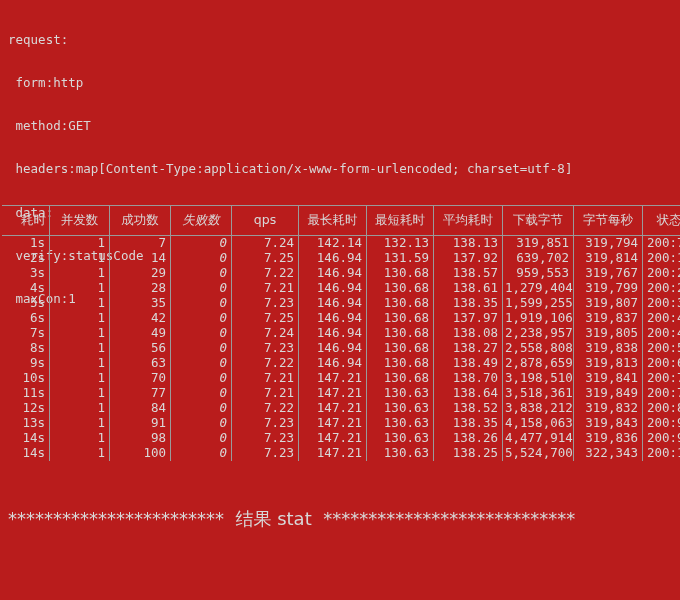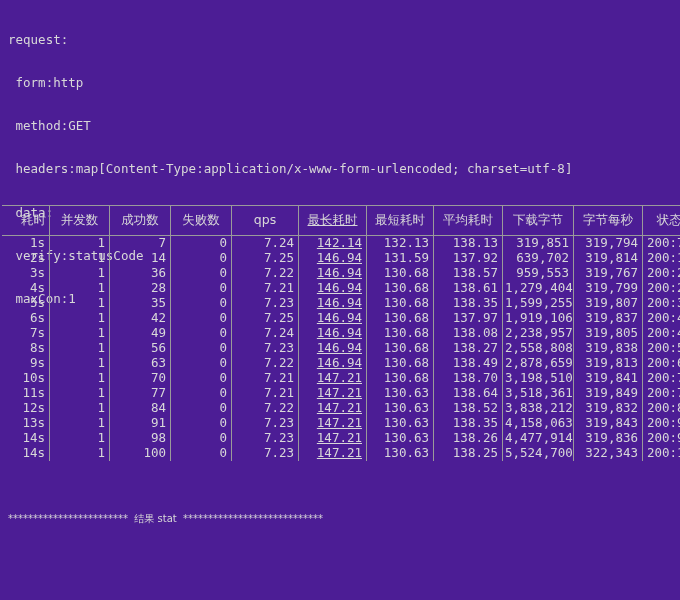--- a/index.html
+++ b/index.html
@@ -14,21 +14,21 @@
     font-family: "DejaVu Sans Mono", "Liberation Mono", monospace;
     color: #d8d8d8;
     font-size: 12.5px;
     line-height: 14.4px;
     -webkit-font-smoothing: none;
   }
   .terminal {
     width: 680px;
     height: 600px;
     position: relative;
-    background: #4c1d95;
+    background: #b91c1c;
     box-sizing: border-box;
   }
 
   
   .req-block {
     position: absolute;
     top: 4px;
     left: 8px;
     white-space: pre;
   }
@@ -84,43 +84,43 @@
   }
   .stat-table td.c-status {
     text-align: left;
     padding-left: 4px;
   }
 
   
   .w-0 { width: 41px; }
   .w-1 { width: 53px; }
   .w-2 { width: 54px; }
-  .w-3 { width: 54px; }
+  .w-3 { width: 54px; font-style: italic; }
   .w-4 { width: 60px; }
-  .w-5 { width: 61px; text-decoration: underline; }
+  .w-5 { width: 61px; }
   .w-6 { width: 60px; }
   .w-7 { width: 62px; }
   .w-8 { width: 64px; }
   .w-9 { width: 62px; }
   .w-10 { width: 59px; }
 
   
   .footer {
     position: absolute;
     top: 481px;
     left: 8px;
     white-space: pre;
   }
   .f-line {
     white-space: pre;
     height: 17.2px;
     line-height: 17.2px;
     color: #d8d8d8;
     font-family: "DejaVu Sans Mono", "Liberation Mono", monospace;
-    font-size: 10px;
+    font-size: 18px;
     text-align: center;
   }
   .f-line.cjk {
     font-family: "DejaVu Sans", "Liberation Sans", sans-serif;
   }
 </style>
 </head>
 <body>
 
 <div class="terminal">
@@ -174,21 +174,21 @@
           <td class="w-5">146.94</td>
           <td class="w-6">131.59</td>
           <td class="w-7">137.92</td>
           <td class="w-8">639,702</td>
           <td class="w-9">319,814</td>
           <td class="w-10 c-status">200:14</td>
         </tr>
         <tr>
           <td class="w-0">3s</td>
           <td class="w-1">1</td>
-          <td class="w-2">36</td>
+          <td class="w-2">29</td>
           <td class="w-3">0</td>
           <td class="w-4">7.22</td>
           <td class="w-5">146.94</td>
           <td class="w-6">130.68</td>
           <td class="w-7">138.57</td>
           <td class="w-8">959,553</td>
           <td class="w-9">319,767</td>
           <td class="w-10 c-status">200:21</td>
         </tr>
         <tr>

